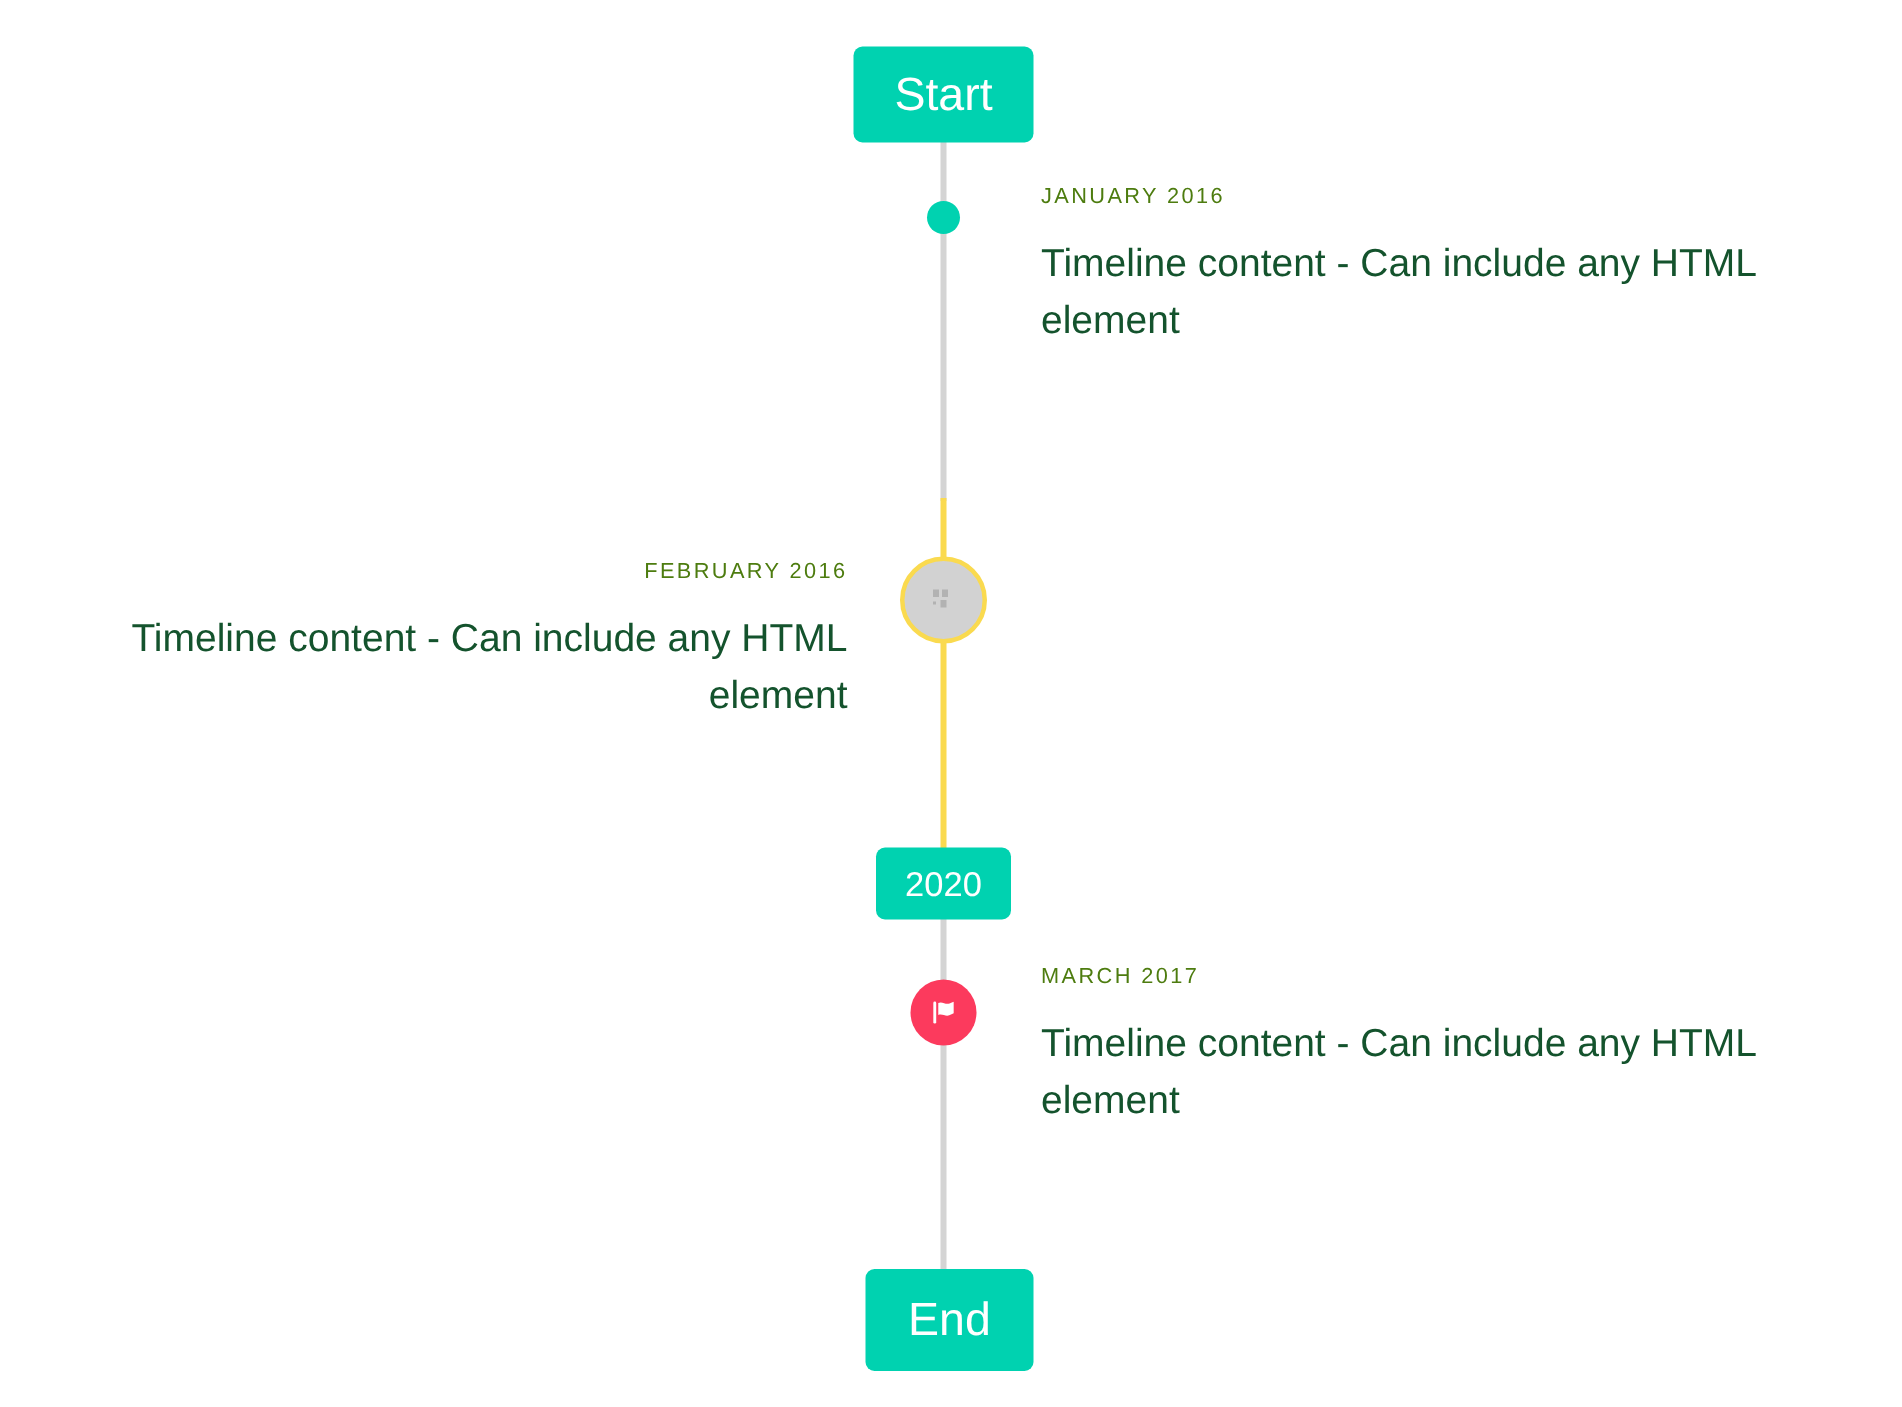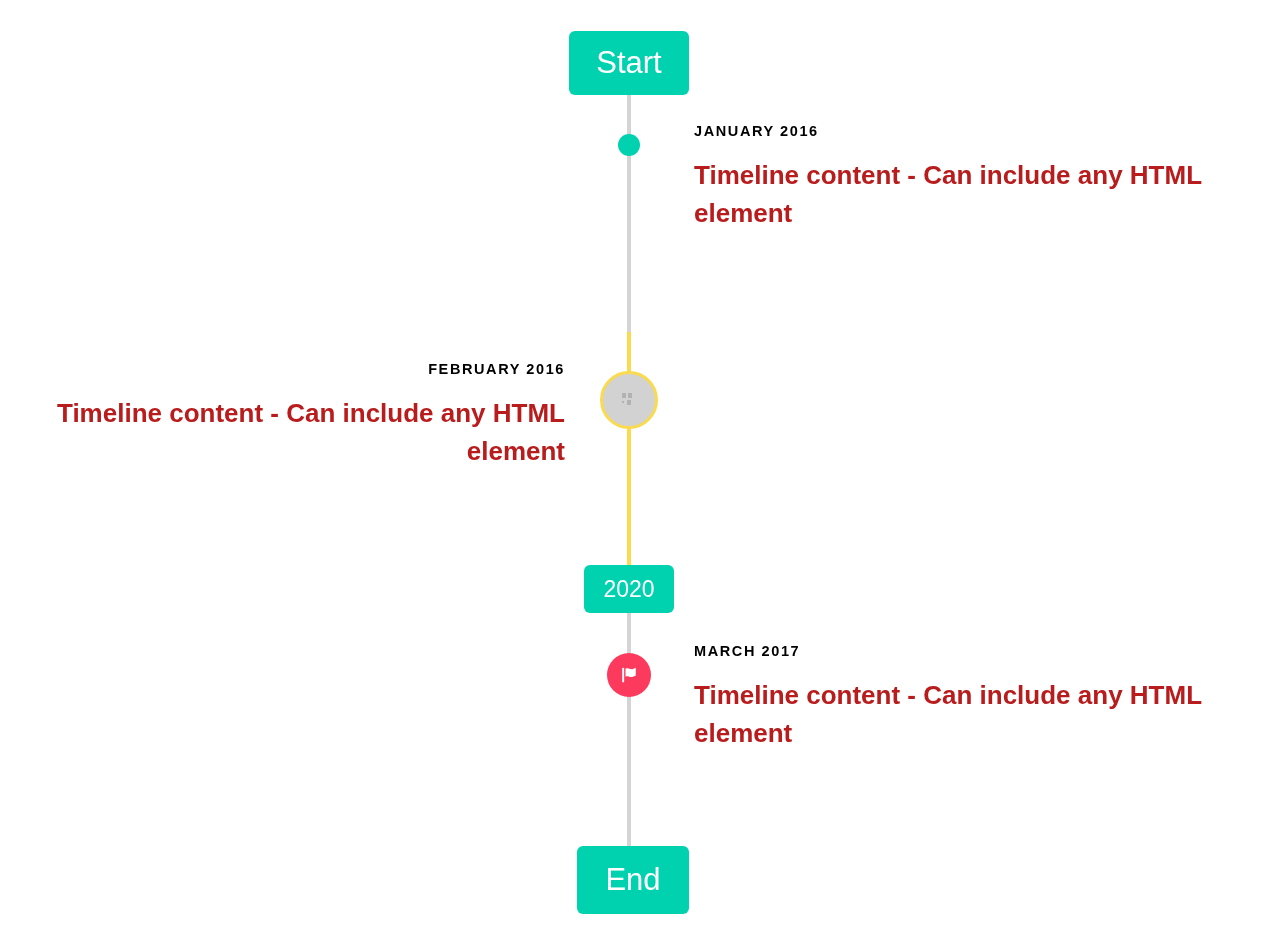--- a/index.html
+++ b/index.html
@@ -104,34 +104,34 @@
     background: #fc3a5d;
   }
   .flag-glyph { width: 22px; height: 22px; display:block; }
 
   
   .content {
     position: absolute;
     width: 525px;
   }
   .content-right { left: 694px; text-align: left; }
-  .content-left  { left: 40px;  text-align: right; }
+  .content-left  { left: 40px;  text-align: right; margin-top: 12px; }
 
   .event-label {
     font-size: 14.5px;
-    font-weight: bold;
+    font-weight: normal;
     letter-spacing: 1.6px;
-    color: #000000;
+    color: #4d7c0f;
     margin: 0 0 16px 0;
     line-height: 1.1;
   }
   .event-body {
     font-size: 26px;
-    font-weight: 700;
-    color: #b91c1c;
+    font-weight: 400;
+    color: #14532d;
     line-height: 1.48;
     margin: 0;
   }
 </style>
 </head>
 <body>
 
 <div id="timeline-root">
 
   <div class="rail rail-top"></div>

